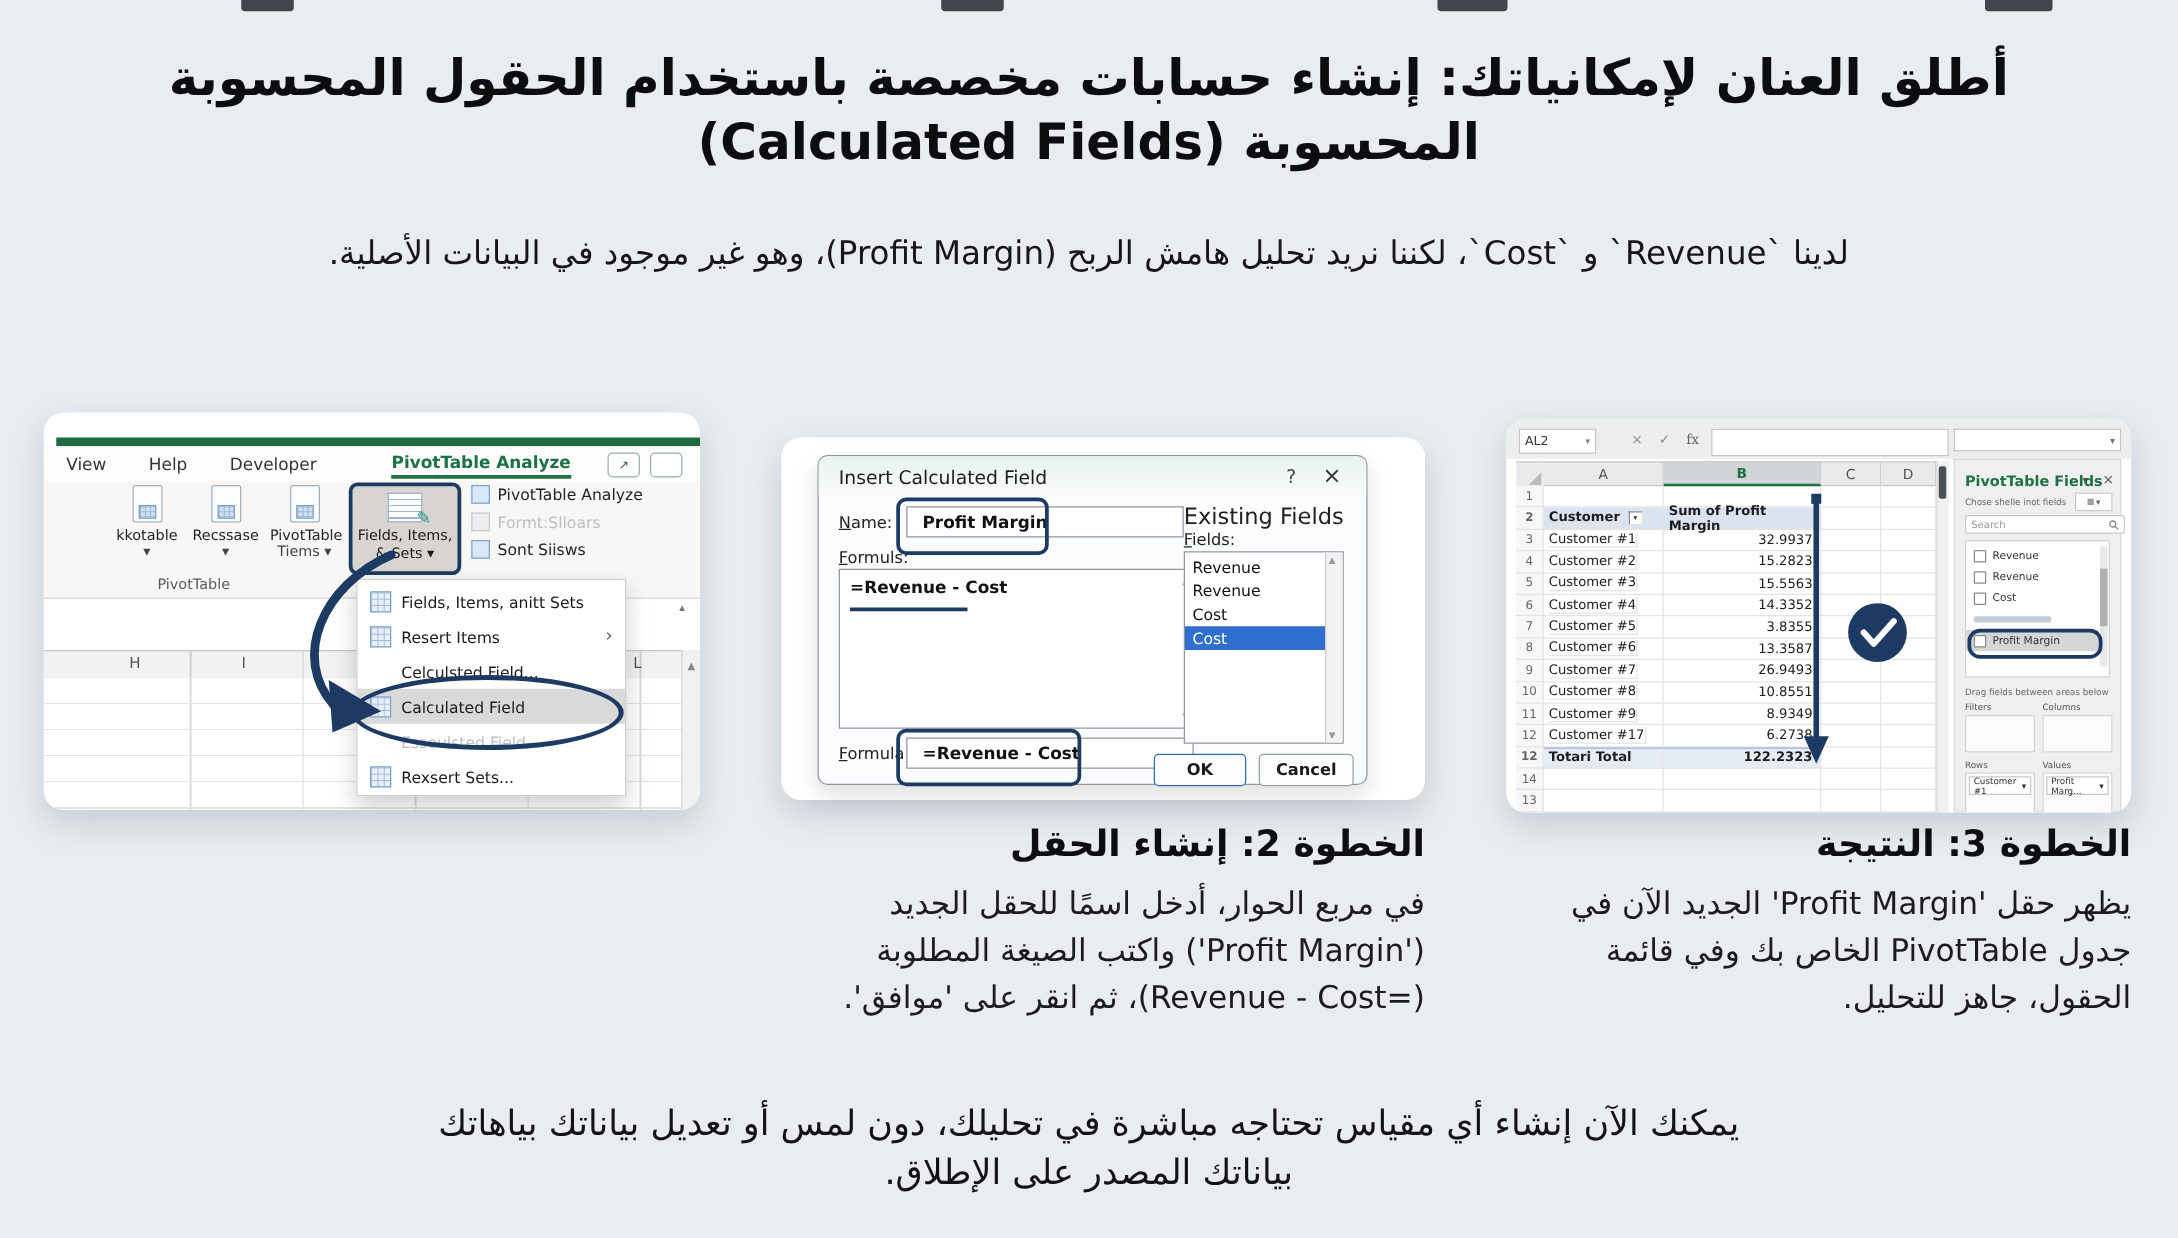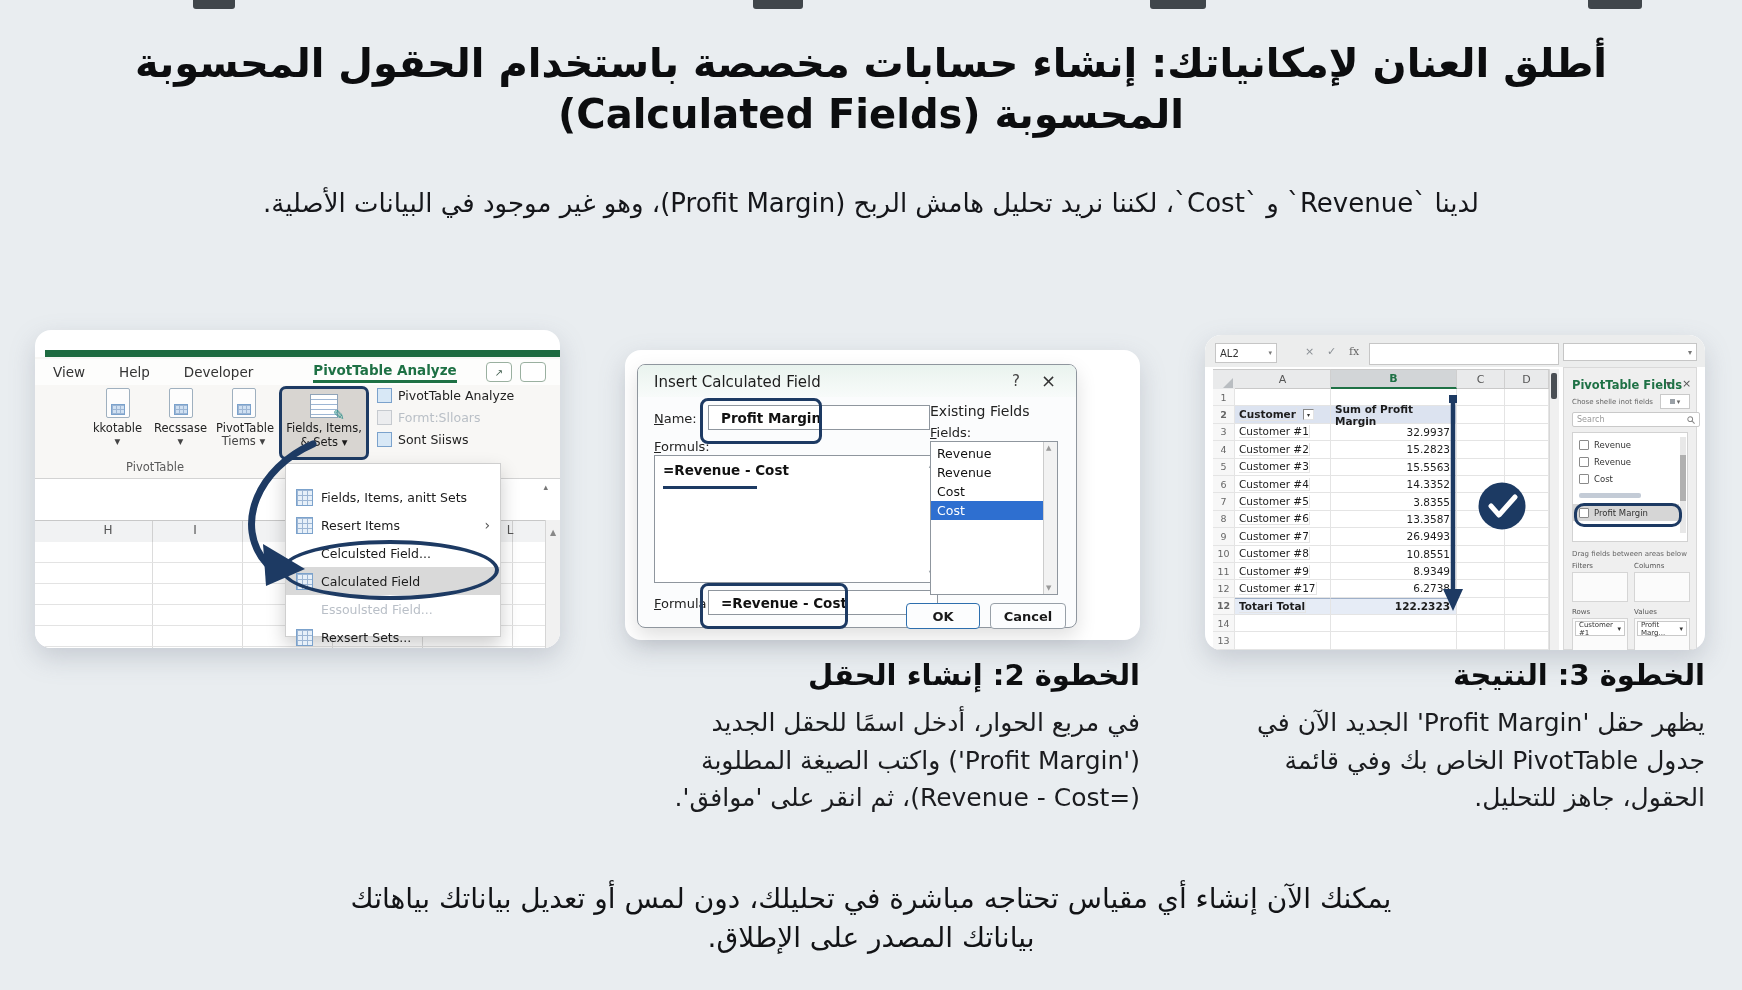--- a/index.html
+++ b/index.html
@@ -55,48 +55,48 @@
   .sheet1-head{position:absolute;left:0;right:14px;top:190px;height:22px;background:#f1f2f3;border-top:1px solid #c8c8c8;border-bottom:1px solid #c8c8c8;
       background-image:repeating-linear-gradient(90deg,transparent 0 89px,#d0d0d0 89px 90px);background-position:28px 0;}
   .col-letter{position:absolute;top:193px;width:30px;text-align:center;font-size:12px;color:#555;}
   .sheet1-grid{position:absolute;left:0;right:14px;top:212px;bottom:0;background:#fff;
       background-image:repeating-linear-gradient(180deg,transparent 0 20px,#e3e3e3 20px 21px),
                        repeating-linear-gradient(90deg,transparent 0 89px,#dcdcdc 89px 90px);background-position:0 0,28px 0;}
   .sheet1-scroll{position:absolute;right:0;top:190px;bottom:0;width:14px;background:#f1f1f1;border-left:1px solid #d5d5d5;text-align:center;}
   .sheet1-scroll span{font-size:8px;color:#888;line-height:14px;}
 
   .menu{position:absolute;left:250px;top:133px;width:216px;height:174px;background:#fff;border:1px solid #cfcfcf;
-        box-shadow:0 8px 18px rgba(0,0,0,.2);padding-top:19px;box-sizing:border-box;}
+        box-shadow:0 8px 18px rgba(0,0,0,.2);padding-top:3px;box-sizing:border-box;}
   .menu-item{height:28px;display:flex;align-items:center;gap:8px;padding:0 10px;font-size:12.5px;color:#1b1b1b;}
   .menu-item.hl{background:#d9d9d9;}
   .menu-item.dis{color:#b9bfc7;}
   .menu-icon{width:15px;height:15px;border:1px solid #7ba2cc;background:#e7f0f9;flex:0 0 auto;
       background-image:linear-gradient(#9db6d4 1px,transparent 1px),linear-gradient(90deg,#9db6d4 1px,transparent 1px);background-size:5px 5px;}
   .menu-icon.none{visibility:hidden;}
   .submenu{margin-left:auto;color:#555;font-size:14px;}
   .sel-ellipse{position:absolute;left:246px;top:210px;width:210px;height:52px;border:4px solid #1d3a63;border-radius:50%;pointer-events:none;}
   .p1-arrow{position:absolute;left:178px;top:108px;pointer-events:none;}
 
   
-  .dialog{position:absolute;left:12px;top:14px;width:440px;height:264px;background:#fbfcfd;border:1.5px solid #8f969e;border-radius:8px;
+  .dialog{position:absolute;left:29px;top:14px;width:440px;height:264px;background:#fbfcfd;border:1.5px solid #8f969e;border-radius:8px;
           box-shadow:0 8px 20px rgba(0,0,0,.13);box-sizing:border-box;}
   .dlg-titlebar{position:absolute;left:0;right:0;top:0;height:32px;border-radius:7px 7px 0 0;background:linear-gradient(180deg,#e9f3ee,#f8fbfa);}
   .dlg-title{position:absolute;left:16px;top:8px;font-size:15px;color:#1d1d1d;}
   .dlg-help{position:absolute;right:56px;top:7px;font-size:15px;color:#444;}
   .dlg-close{position:absolute;right:20px;top:5px;font-size:18px;color:#333;}
   .dlg-label{position:absolute;font-size:13px;color:#222;}
   .dlg-label::first-letter{text-decoration:underline;}
   .dlg-input{position:absolute;background:#fff;border:1px solid #8f969e;font-size:13.5px;font-weight:600;color:#111;
              display:flex;align-items:center;padding-left:12px;box-sizing:border-box;}
   .navy-ring{position:absolute;border:3.5px solid #1d3a63;border-radius:8px;pointer-events:none;}
   .bigbox{position:absolute;left:16px;top:90px;width:284px;height:126px;background:#fff;border:1px solid #8f969e;}
   .bigbox .formula-text{position:absolute;left:8px;top:6px;font-size:13.5px;font-weight:600;color:#111;}
   .navy-underline{position:absolute;left:8px;top:30px;width:94px;height:3px;background:#1d3a63;}
   .scroll-arrow{position:absolute;right:4px;font-size:8px;color:#9aa1a8;}
-  .ef-title{position:absolute;left:292px;top:38px;font-size:14px;color:#222;}
+  .ef-title{position:absolute;left:292px;top:38px;font-size:18px;color:#222;}
   .ef-fields{position:absolute;left:292px;top:60px;font-size:13px;color:#222;}
   .ef-fields::first-letter{text-decoration:underline;}
   .listbox{position:absolute;left:292px;top:76px;width:128px;height:154px;background:#fff;border:1px solid #8f969e;box-sizing:border-box;padding-top:2px;}
   .lb-item{height:19px;line-height:19px;padding-left:6px;font-size:12.5px;color:#111;margin-right:13px;}
   .lb-item.sel{background:#2e6fd0;color:#fff;}
   .lb-scroll{position:absolute;right:0;top:0;bottom:0;width:13px;background:#f2f2f2;border-left:1px solid #ccc;}
   .lb-scroll .up{position:absolute;top:2px;left:2px;font-size:7px;color:#999;}
   .lb-scroll .down{position:absolute;bottom:2px;left:2px;font-size:7px;color:#999;}
   .dlg-btn{position:absolute;top:238px;height:26px;background:#fcfdfe;border-radius:4px;font-size:13px;font-weight:600;color:#1a1a1a;
            display:flex;align-items:center;justify-content:center;box-sizing:border-box;}

